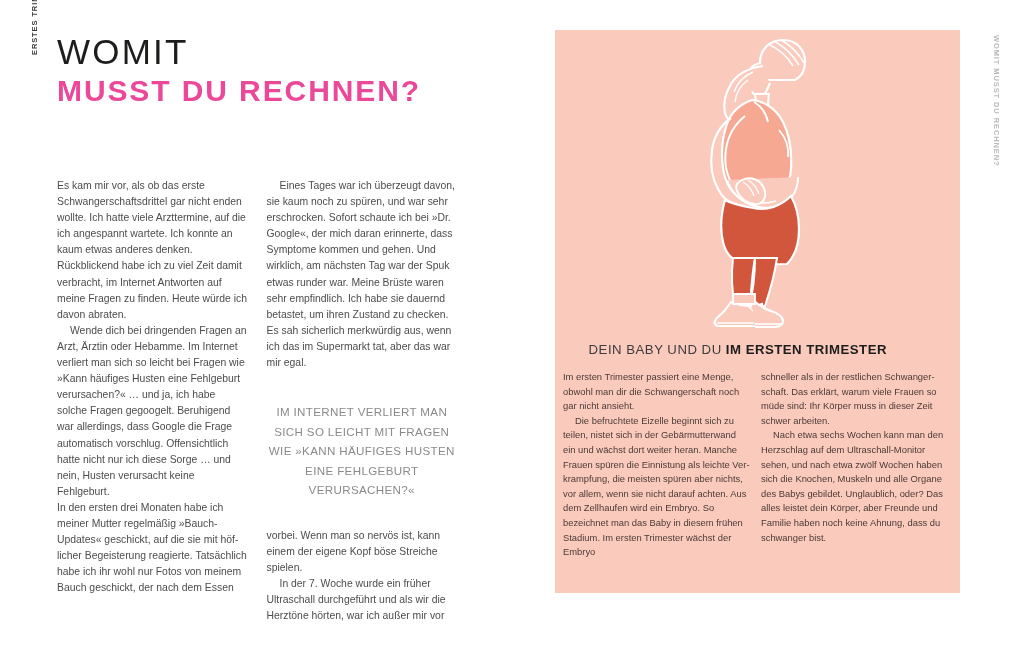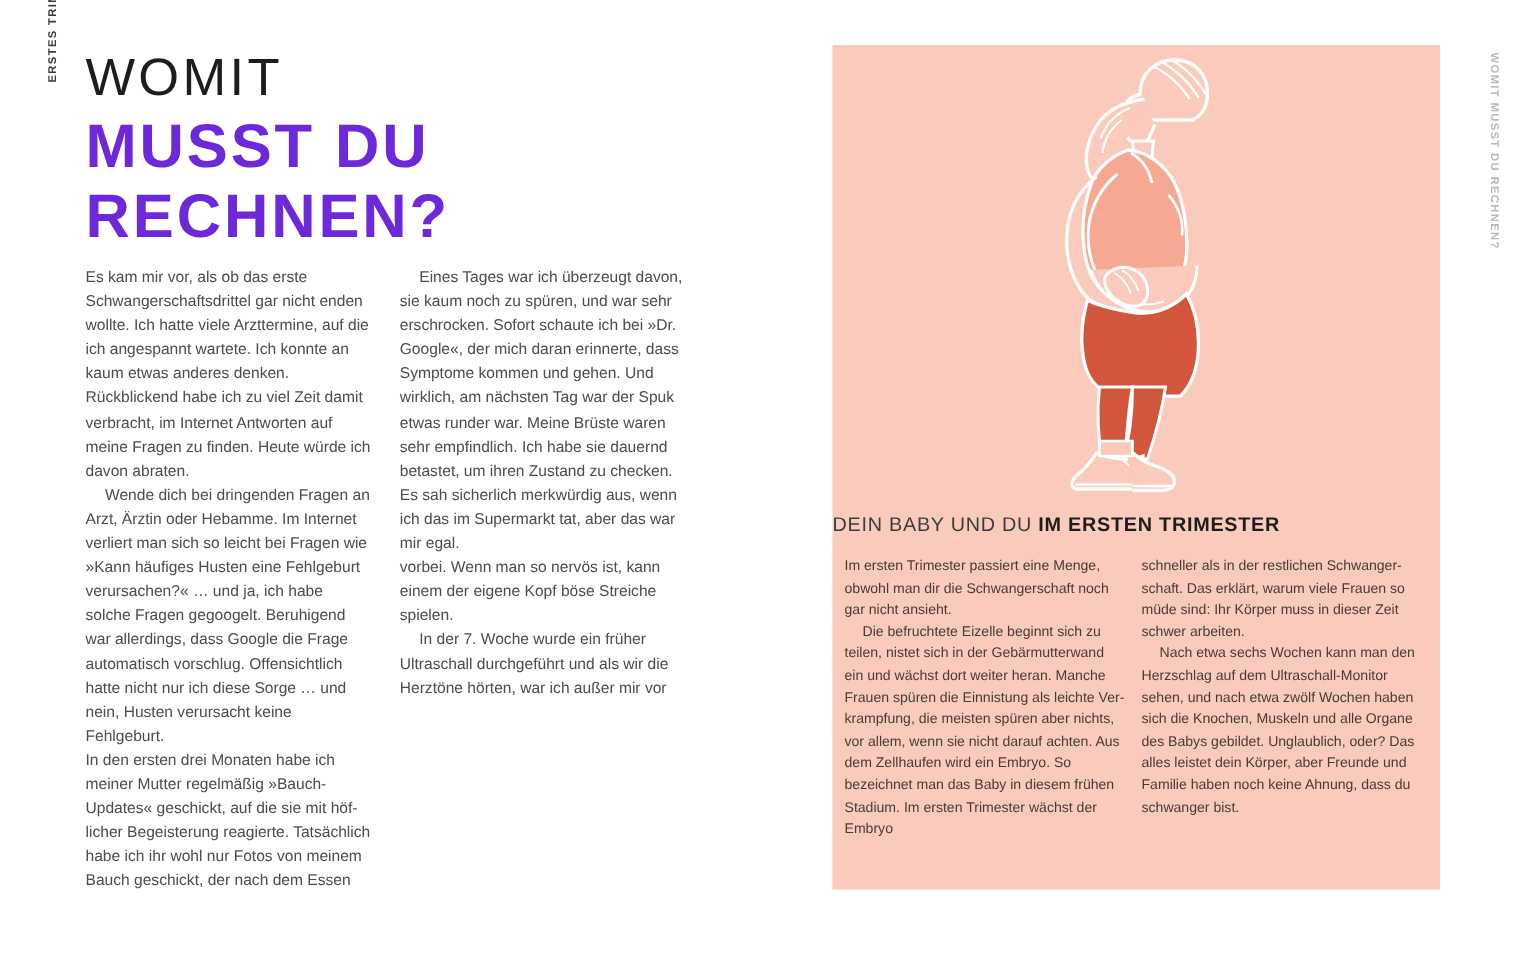--- a/index.html
+++ b/index.html
@@ -49,24 +49,24 @@
   }
   .title-line1 {
     font-size: 35px;
     font-weight: 300;
     letter-spacing: 2.2px;
     color: #1d1d1b;
     line-height: 1.15;
     font-family: "Liberation Sans", sans-serif;
   }
   .title-line2 {
-    font-size: 41px;
+    font-size: 30px;
     font-weight: bold;
     letter-spacing: 1.9px;
-    color: #6d28d9;
+    color: #ec4899;
     line-height: 1.15;
     margin-top: 2px;
   }
 
   .cols-left {
     position: absolute;
     left: 57px;
     top: 178px;
     width: 400px;
     display: flex;
@@ -141,21 +141,21 @@
     position: absolute;
     left: 0; top: 0;
     width: 405px;
     height: 300px;
   }
   .panel-head {
     position: absolute;
     left: 0;
     top: 312px;
     width: 332px;
-    text-align: left;
+    text-align: right;
     font-size: 13.2px;
     letter-spacing: 0.5px;
     color: #1d1d1b;
   }
   .panel-head .light { font-weight: 300; color: #3c3c3c; }
   .panel-head .bold { font-weight: bold; color: #1d1d1b; }
 
   .panel-cols {
     position: absolute;
     left: 8px;
@@ -191,20 +191,21 @@
 
       <div class="col">
         <p class="body-p">Es kam mir vor, als ob das erste Schwan­gerschaftsdrittel gar nicht enden wollte. Ich hatte viele Arzttermine, auf die ich angespannt wartete. Ich konnte an kaum etwas anderes denken. Rückblickend habe ich zu viel Zeit damit verbracht, im Internet Antworten auf meine Fragen zu finden. Heute würde ich davon abraten.</p>
         <p class="body-p indent">Wende dich bei dringenden Fra­gen an Arzt, Ärztin oder Hebamme. Im Internet verliert man sich so leicht bei Fragen wie »Kann häufiges Husten eine Fehlgeburt verursachen?« … und ja, ich habe solche Fragen gegoogelt. Beru­higend war allerdings, dass Google die Frage automatisch vorschlug. Offen­sichtlich hatte nicht nur ich diese Sorge … und nein, Husten verursacht keine Fehlgeburt.</p>
         <p class="body-p">In den ersten drei Monaten habe ich meiner Mutter regelmäßig »Bauch-Updates« geschickt, auf die sie mit höf­licher Begeisterung reagierte. Tatsächlich habe ich ihr wohl nur Fotos von meinem Bauch geschickt, der nach dem Essen</p>
       </div>
 
       <div class="col">
         <p class="body-p indent">Eines Tages war ich überzeugt davon, sie kaum noch zu spüren, und war sehr erschrocken. Sofort schaute ich bei »Dr. Google«, der mich daran erinnerte, dass Symptome kommen und gehen. Und wirklich, am nächsten Tag war der Spuk</p>
         <p class="body-p">etwas runder war. Meine Brüste waren sehr empfindlich. Ich habe sie dauernd betastet, um ihren Zustand zu checken. Es sah sicherlich merkwürdig aus, wenn ich das im Supermarkt tat, aber das war mir egal.</p>
+        <div class="pullquote">IM INTERNET VERLIERT MAN SICH SO LEICHT MIT FRAGEN WIE »KANN HÄUFIGES HUSTEN EINE FEHLGEBURT VERURSACHEN?«</div>
         <p class="body-p">vorbei. Wenn man so nervös ist, kann einem der eigene Kopf böse Streiche spielen.</p>
         <p class="body-p indent">In der 7. Woche wurde ein früher Ultraschall durchgeführt und als wir die Herztöne hörten, war ich außer mir vor</p>
       </div>
 
     </div>
 
     <div class="page-num page-num-left">64</div>
   </div>
 
   <div class="page-right"></div>

